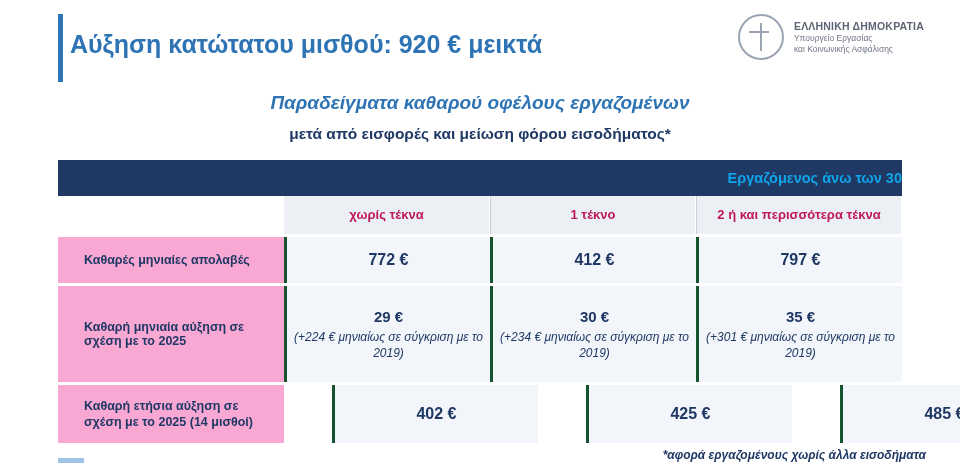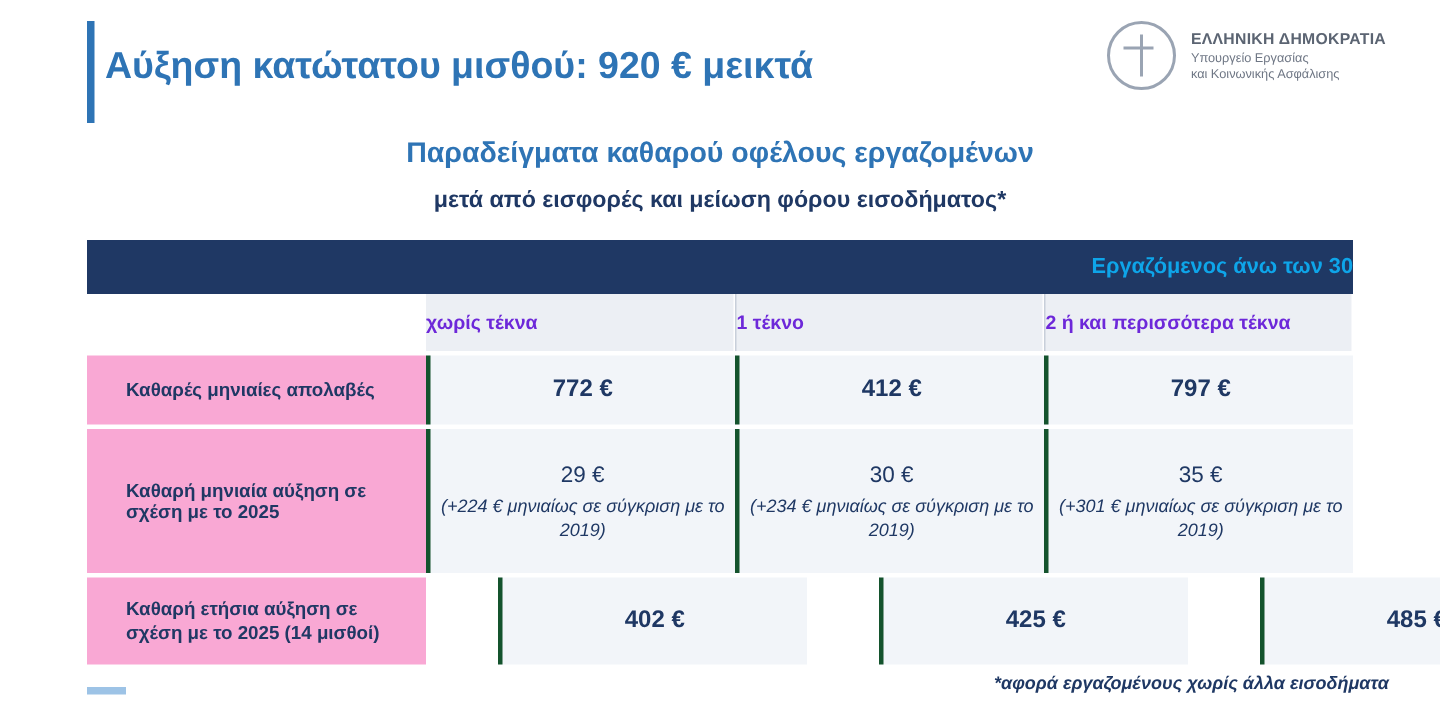--- a/index.html
+++ b/index.html
@@ -103,20 +103,21 @@
   }
   .title-sub1 {
     position: absolute;
     left: 0;
     top: 92px;
     width: 960px;
     text-align: center;
     font-size: 19px;
     font-weight: bold;
     color: #2e74b5;
+    font-style: italic;
   }
   .title-sub2 {
     position: absolute;
     left: 0;
     top: 125px;
     width: 960px;
     text-align: center;
     font-size: 15.5px;
     font-weight: bold;
     color: #1f3864;
@@ -155,23 +156,24 @@
     font-weight: bold;
     width: 844px;
   }
   .band-sub {
     background: #ffffff;
     height: 38px;
   }
   .band-sub .cell {
     height: 38px;
     line-height: 38px;
+    text-align: center;
     font-size: 13px;
     font-weight: bold;
-    color: #6d28d9;
+    color: #be185d;
     border-right: 1px solid #ffffff;
   }
   .band-sub .c-label {
     background: #ffffff;
   }
   .band-sub .sub1 { background:#eceff4; }
   .band-sub .sub2 { background:#eceff4; }
   .band-sub .sub3 { background:#eceff4; }
   .band-sub .sub-sep {
     border-left: 1px solid #c8cfda;
@@ -206,21 +208,21 @@
   .r1 { height: 46px; }
   .r1 .c-val { font-size: 16px; }
 
   .r2 { height: 96px; }
   .r2 .c-val {
     flex-direction: column;
     line-height: 1.35;
   }
   .r2 .v-main {
     font-size: 15px;
-    font-weight: normal;
+    font-weight: bold;
     margin-bottom: 2px;
   }
   .r2 .v-sub {
     font-size: 12px;
     font-style: italic;
     font-weight: normal;
     color: #1f3864;
   }
 
   .r3 { height: 58px; gap: 48px; }

